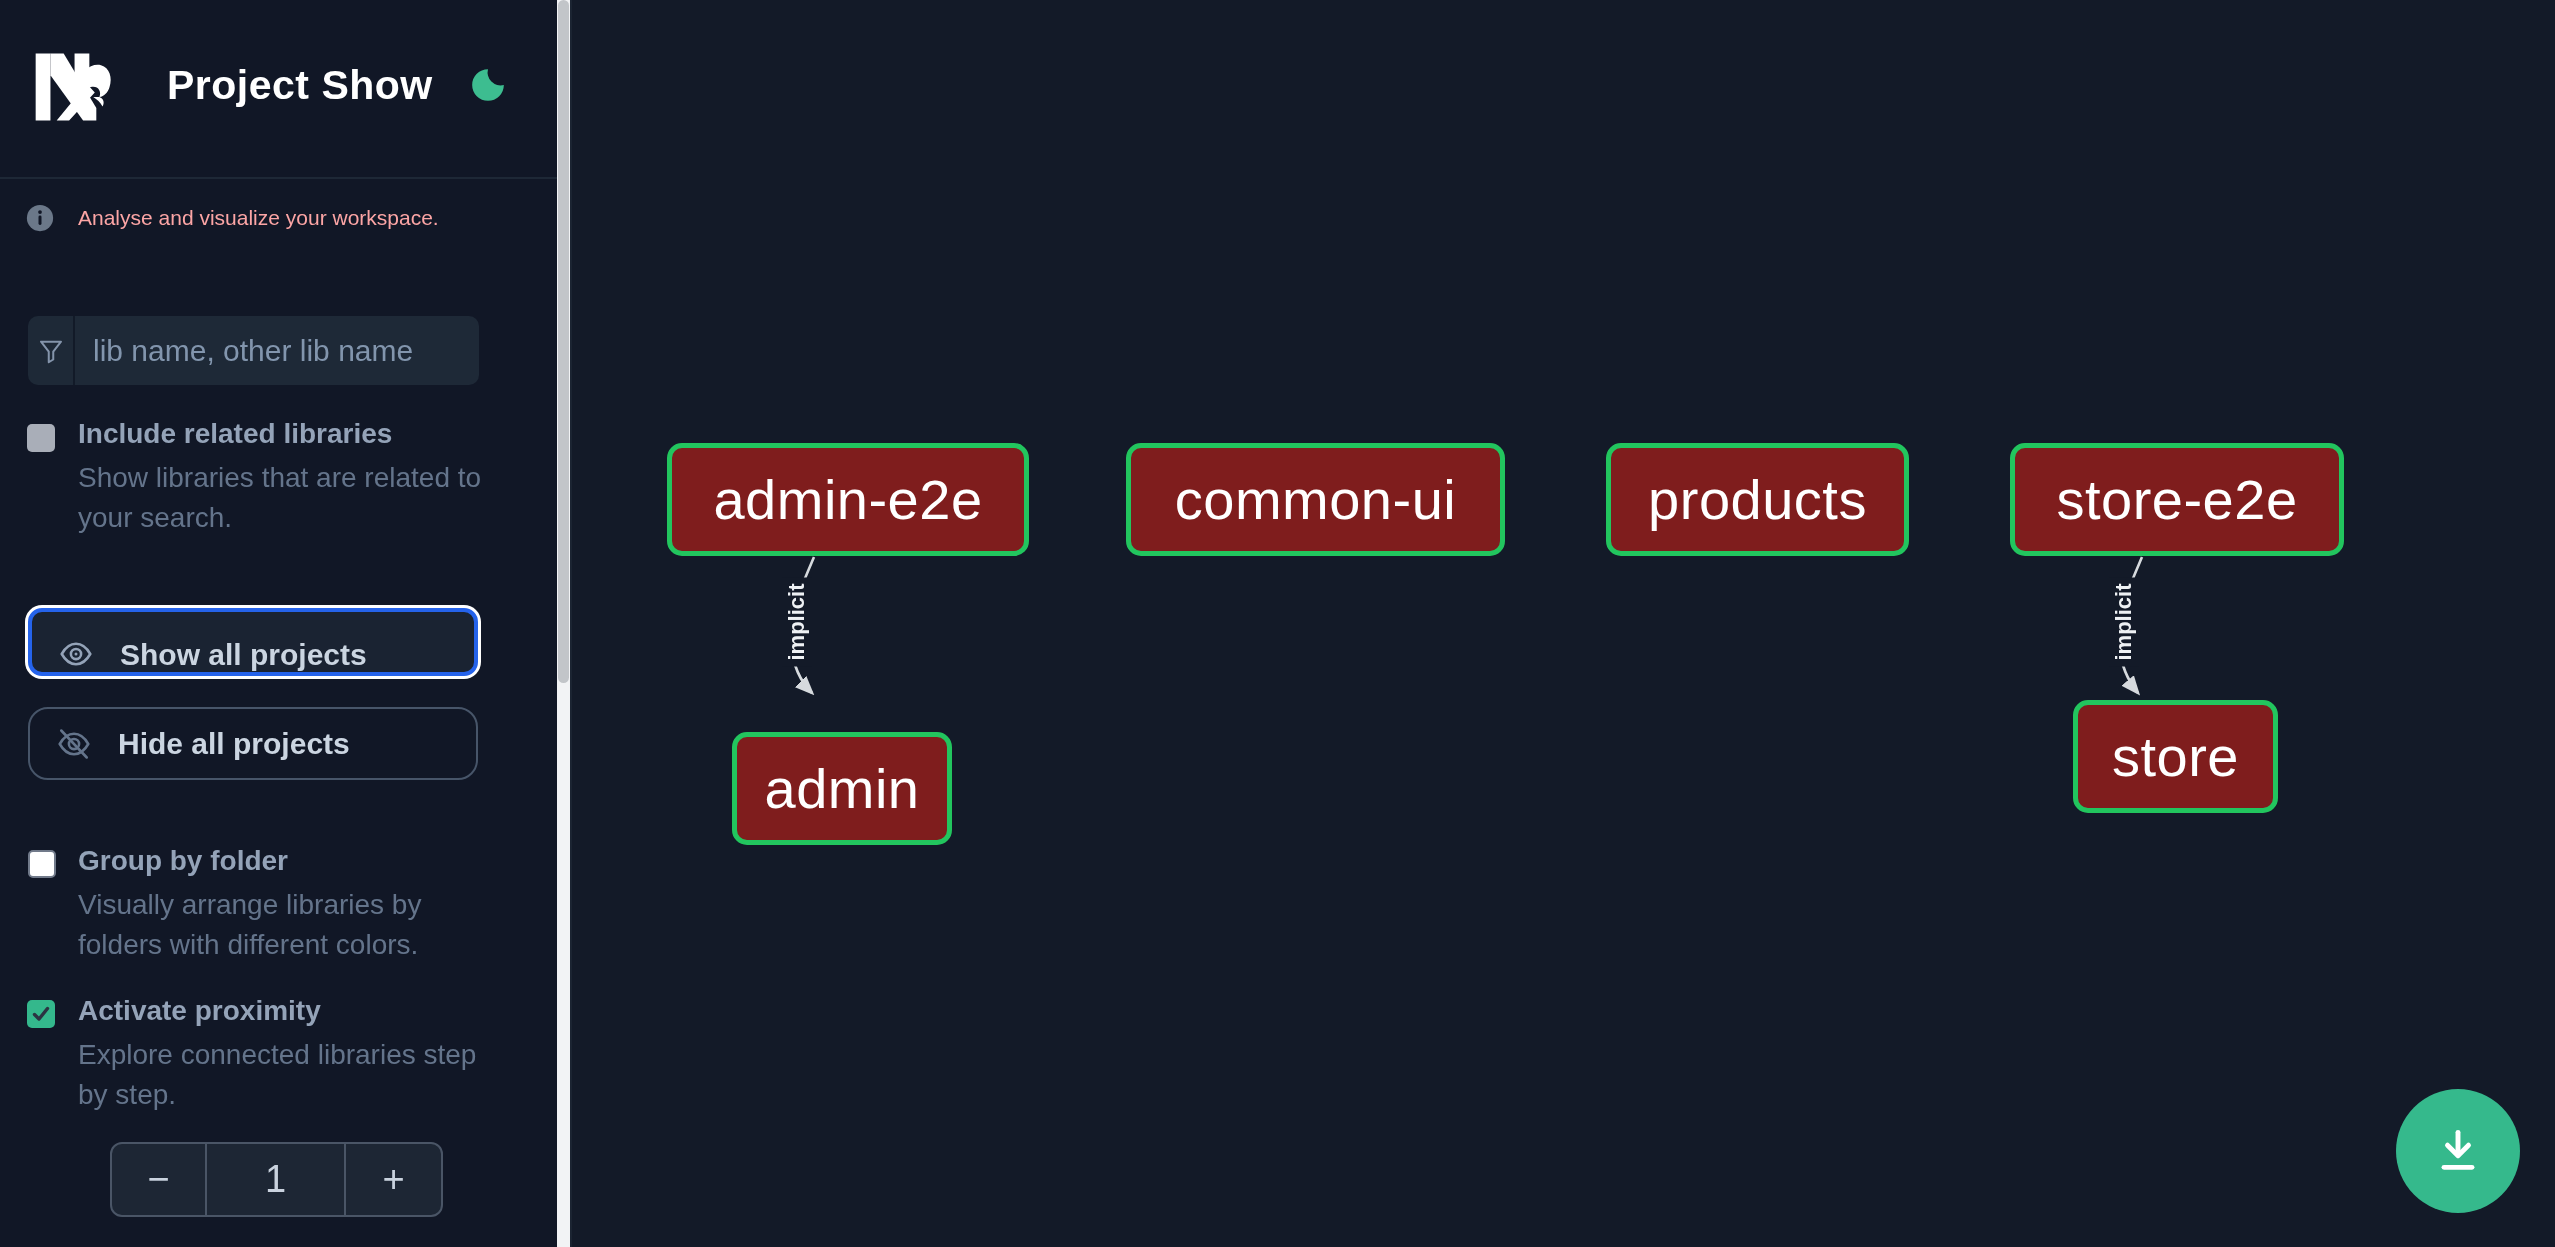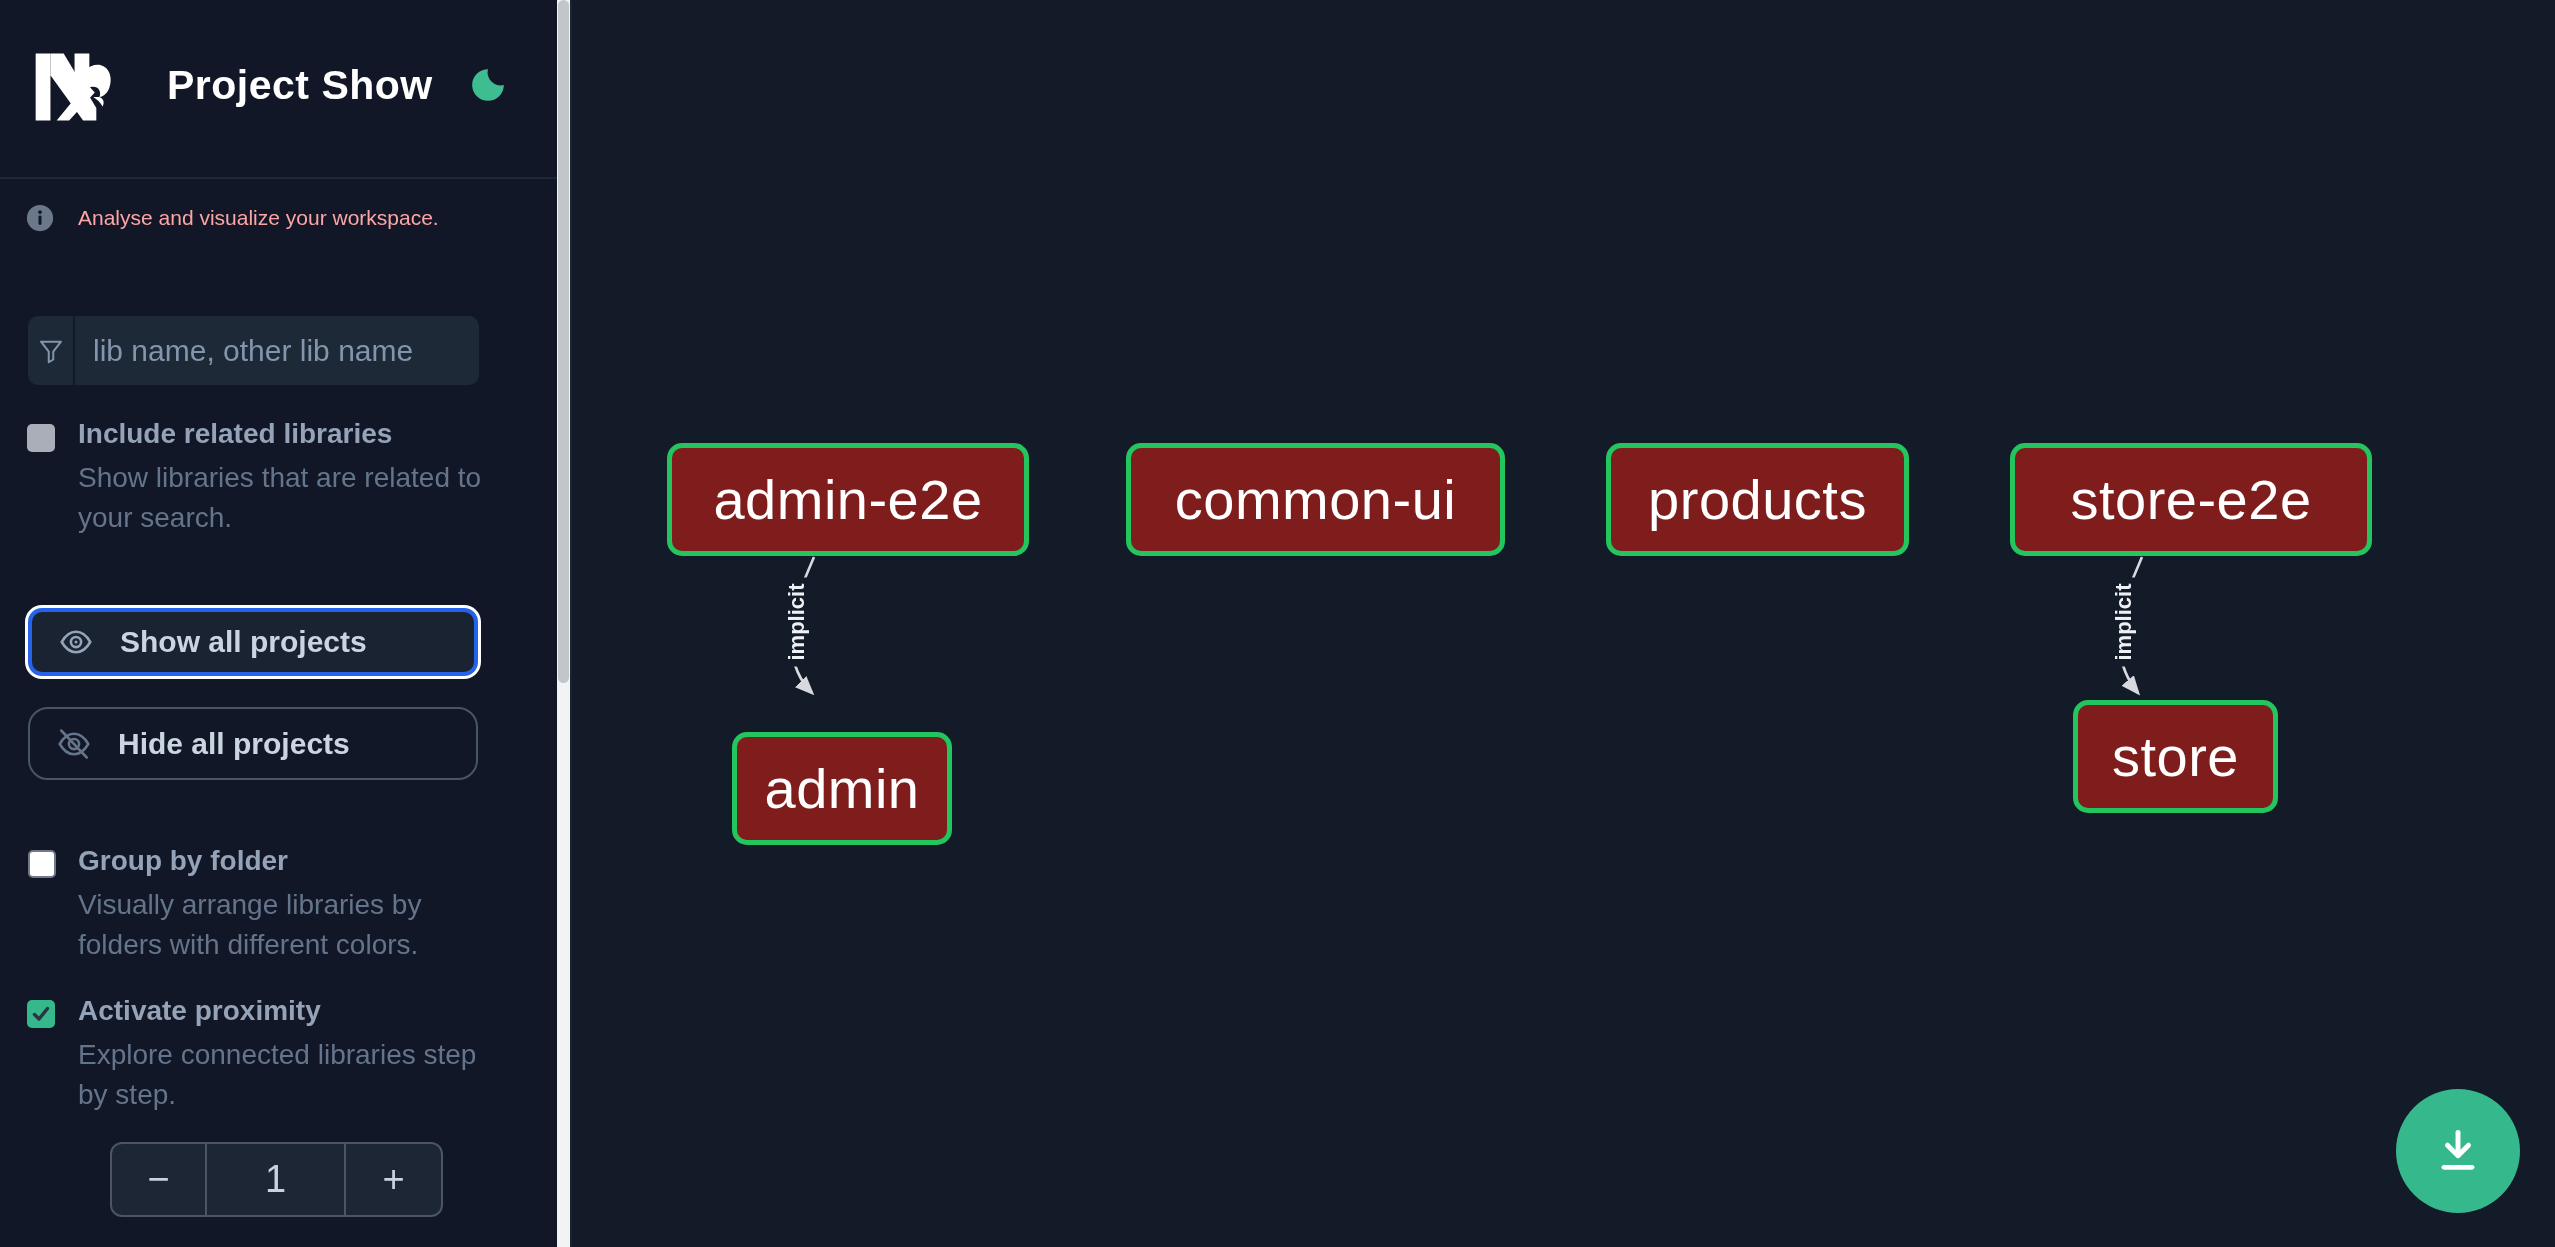--- a/index.html
+++ b/index.html
@@ -24,21 +24,21 @@
 
   .checkbox{position:absolute;width:28px;height:28px;border-radius:5px;}
   .cb-gray{background:#a9aeb8;}
   .cb-white{background:#ffffff;border:2px solid #717a8a;}
   .cb-green{background:#34b88c;display:flex;align-items:center;justify-content:center;}
   .opt-label{position:absolute;left:78px;font-size:28px;font-weight:bold;color:#94a3b8;cursor:pointer;}
   .opt-desc{position:absolute;left:78px;width:424px;font-size:28px;line-height:40px;color:#64748b;}
 
   .side-btn{position:absolute;left:28px;width:450px;display:flex;align-items:center;gap:26px;padding:0 0 0 26px;
             font-family:"Liberation Sans",sans-serif;font-size:30px;font-weight:bold;color:#cbd5e1;cursor:pointer;}
-  .btn-show{top:608px;height:68px;background:#1a2332;border:4px solid #2563eb;border-radius:14px;box-shadow:0 0 0 3px #ffffff;}
+  .btn-show{top:608px;height:68px;background:#1a2332;border:4px solid #2563eb;border-radius:14px;box-shadow:0 0 0 3px #ffffff;align-items:flex-end;}
   .btn-hide{top:707px;height:73px;background:transparent;border:2px solid #475569;border-radius:20px;}
 
   .stepper{position:absolute;left:110px;top:1142px;width:333px;height:75px;background:#1d2634;border:2px solid #4a5566;border-radius:12px;
            display:flex;align-items:stretch;color:#c9d2de;}
   .stepper .cell{display:flex;align-items:center;justify-content:center;font-size:38px;}
   .step-minus{width:95px;border-right:2px solid #4a5566;cursor:pointer;}
   .step-value{flex:1;font-size:33px;}
   .step-plus{width:97px;border-left:2px solid #4a5566;cursor:pointer;font-size:36px;}
 
   
@@ -46,21 +46,21 @@
   .side-scrollbar .thumb{position:absolute;left:1px;top:0;width:11px;height:683px;background:#c2c5c9;border-radius:7px;}
 
   
   .canvas{position:absolute;left:570px;top:0;width:1985px;height:1247px;background:#131a28;border-left:2px solid #1b2432;}
   .edges-svg{position:absolute;left:0;top:0;width:1985px;height:1247px;pointer-events:none;}
   .node{position:absolute;height:113px;background:#7f1d1d;border:5px solid #22c55e;border-radius:15px;
         display:flex;align-items:center;justify-content:center;color:#ffffff;font-size:56px;letter-spacing:.5px;cursor:pointer;}
   .n-admin-e2e{left:95px;top:443px;width:362px;}
   .n-common-ui{left:554px;top:443px;width:379px;}
   .n-products{left:1034px;top:443px;width:303px;}
-  .n-store-e2e{left:1438px;top:443px;width:362px;}
+  .n-store-e2e{left:1438px;top:443px;width:334px;}
   .n-admin{left:160px;top:700px;width:220px;margin-top:32px;}
   .n-store{left:1501px;top:700px;width:205px;}
 
   .edge-label{position:absolute;transform:translate(-50%,-50%) rotate(-90deg);background:#131a28;
               padding:2px 6px;font-size:22px;font-weight:600;color:#eef1f4;white-space:nowrap;}
   .el-1{left:225px;top:622px;}
   .el-2{left:1552px;top:622px;}
 
   .fab{position:absolute;left:1824px;top:1089px;width:124px;height:124px;border-radius:50%;background:#35b98c;border:none;
        display:flex;align-items:center;justify-content:center;cursor:pointer;}

